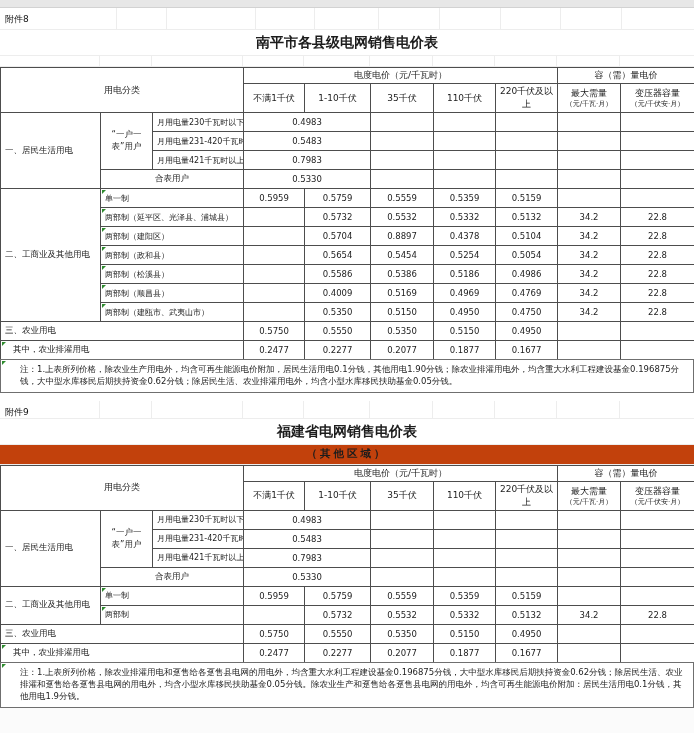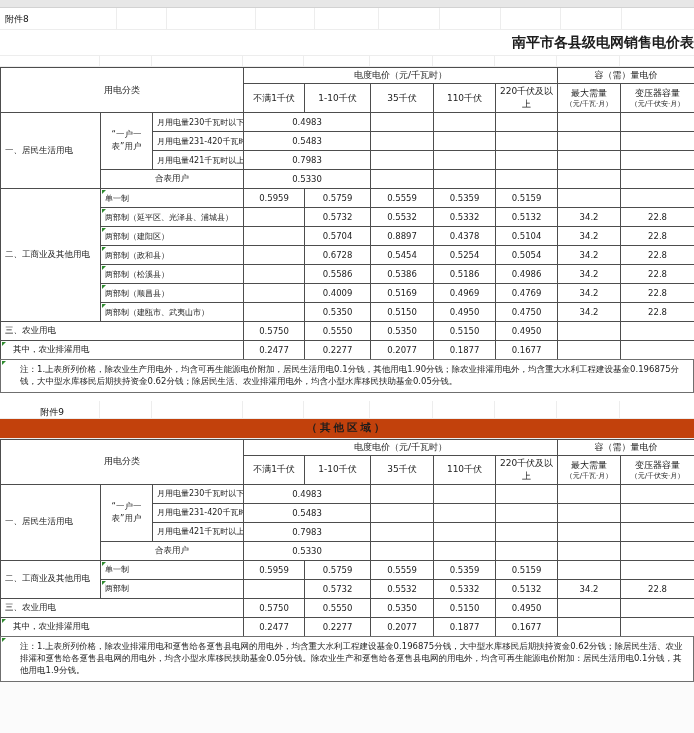--- a/index.html
+++ b/index.html
@@ -4,23 +4,23 @@
 <style>
   html,body{margin:0;padding:0;background:#fbfbfb;}
   body{width:694px;font-family:"DejaVu Sans","Liberation Sans",sans-serif;color:#1c1c1c;}
   .sheet{width:694px;background:#fff;}
   .topbar{height:7px;background:#e7e7e7;border-bottom:1px solid #d2d2d2;}
   
   .grow{display:flex;border-bottom:1px solid #ededed;background:#fff;}
   .gcell{box-sizing:border-box;border-right:1px solid #ededed;height:100%;}
   .grow.h21{height:21px;}
   .grow.h10{height:10px;}
-  .grow.h17{height:17px;text-align:center;}
+  .grow.h17{height:17px;}
   .attach{font-size:9px;padding:5px 0 0 5px;color:#111;}
-  .title-row{text-align:right;font-weight:bold;font-size:14px;padding:4px 0 3px 0;border-bottom:1px solid #ededed;background:#fff;}
+  .title-row{text-align:center;font-weight:bold;font-size:14px;padding:4px 0 3px 0;border-bottom:1px solid #ededed;background:#fff;}
   .subtitle-row{text-align:center;font-weight:bold;font-size:10.5px;letter-spacing:3px;padding:2px 0 3px 0;border-bottom:1px solid #ededed;background:#c2410c;}
   table{border-collapse:collapse;table-layout:fixed;width:694px;background:#fff;}
   td{border:1px solid #4d4d4d;padding:1px 3px;text-align:center;height:19px;font-size:8.5px;overflow:hidden;vertical-align:middle;box-sizing:border-box;}
   tr.hdr1 td{height:16px;font-size:9px;}
   tr.hdr2 td{height:25px;font-size:9px;}
   .unit{display:block;font-size:7px;line-height:1.2;}
   .lbl{text-align:left;padding-left:4px;}
   .sm{font-size:8px;white-space:nowrap;margin-top:36px;}
   .ind{padding-left:12px;}
   .num{font-size:8.5px;}
@@ -160,21 +160,21 @@
       <td class="num">0.5704</td>
       <td class="num">0.8897</td>
       <td class="num">0.4378</td>
       <td class="num">0.5104</td>
       <td class="num">34.2</td>
       <td class="num">22.8</td>
     </tr>
     <tr>
       <td class="lbl sm cm" colspan="2">两部制（政和县）</td>
       <td class="num"></td>
-      <td class="num">0.6728</td>
+      <td class="num">0.5654</td>
       <td class="num">0.5454</td>
       <td class="num">0.5254</td>
       <td class="num">0.5054</td>
       <td class="num">34.2</td>
       <td class="num">22.8</td>
     </tr>
     <tr>
       <td class="lbl sm cm" colspan="2">两部制（松溪县）</td>
       <td class="num"></td>
       <td class="num">0.5586</td>
@@ -237,20 +237,21 @@
     <div class="gcell" style="width:91px"></div>
     <div class="gcell" style="width:61px"></div>
     <div class="gcell" style="width:66px"></div>
     <div class="gcell" style="width:63px"></div>
     <div class="gcell" style="width:62px"></div>
     <div class="gcell" style="width:62px"></div>
     <div class="gcell" style="width:63px"></div>
     <div class="gcell" style="width:74px;border-right:none"></div>
   </div>
 
+  <div class="title-row">福建省电网销售电价表</div>
   <div class="subtitle-row">（其他区域）</div>
 
   <table>
     <colgroup>
       <col style="width:100px">
         <col style="width:52px">
         <col style="width:91px">
       <col style="width:61px">
         <col style="width:66px">
         <col style="width:63px">

